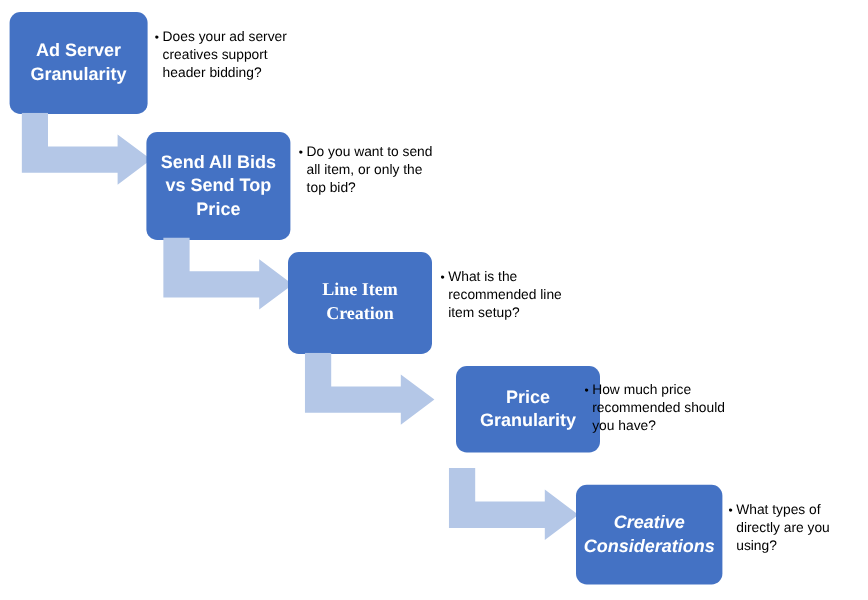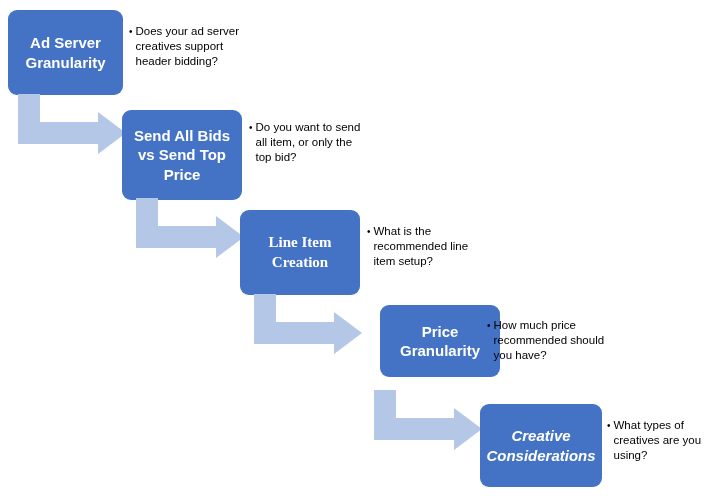--- a/index.html
+++ b/index.html
@@ -112,16 +112,16 @@
     <svg width="110" height="68" viewBox="0 0 110 68" aria-hidden="true">
       <polygon points="0,0 22,0 22,28 80,28 80,18 108,39 80,60 80,50 0,50"></polygon>
     </svg>
   </div>
 
   <div class="step-box" style="left:480px; top:404px; width:122px; height:83px;font-style:italic;">
     <span>Creative Considerations</span>
   </div>
   <div class="bullet" style="left:607px; top:418px; width:110px;">
     <span class="marker">•</span>
-    <span>What types of creatives are you using?</span>
+    <span>What types of directly are you using?</span>
   </div>
 
 </div>
 
 </body></html>

